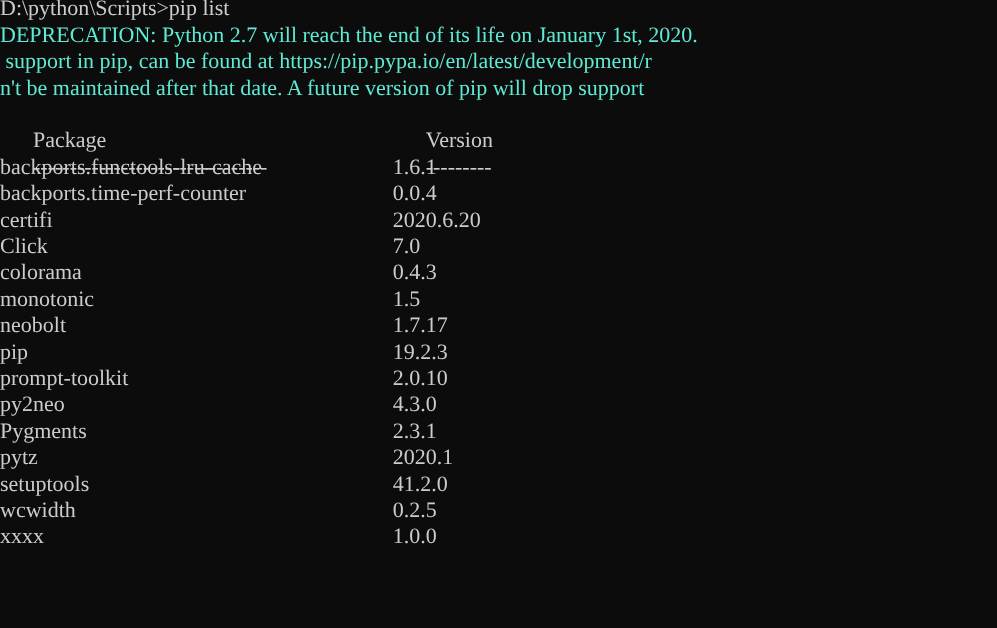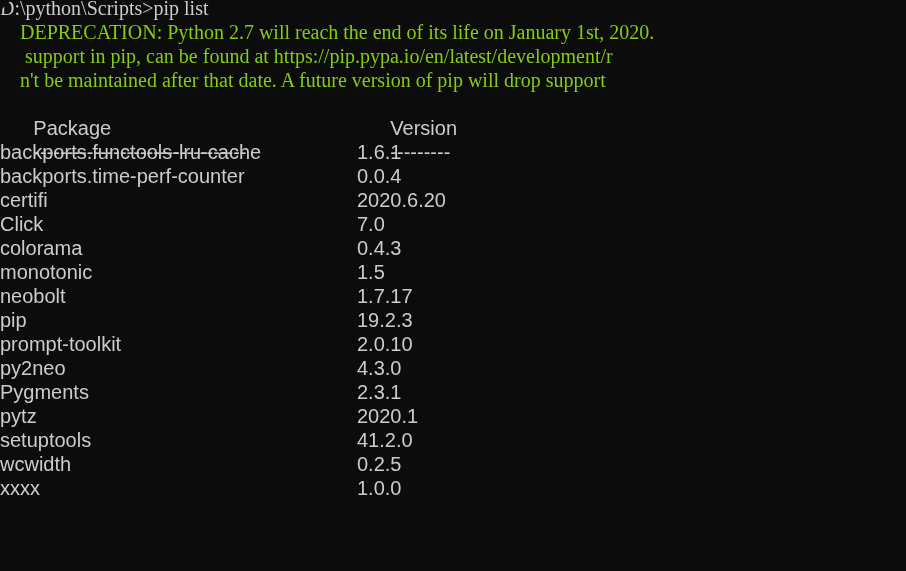--- a/index.html
+++ b/index.html
@@ -13,50 +13,49 @@
   }
   body {
     font-family: "Liberation Serif", "DejaVu Serif", serif;
   }
   #terminal {
     position: relative;
     width: 906px;
     height: 571px;
     background: #0c0c0c;
     overflow: hidden;
-    border-radius: 18px;
   }
   .screen {
     position: absolute;
     left: 0;
     
     top: -4px;
     width: 906px;
   }
   .line {
     height: 24px;
     line-height: 24px;
     white-space: pre;
     font-size: 20px;
     letter-spacing: 0px;
     font-family: "Liberation Serif", "DejaVu Serif", serif;
     color: #cccccc;
     overflow: hidden;
   }
   .line.cmd     { color: #cccccc; }
-  .line.warn    { color: #84cc16; padding-left: 20px; }
+  .line.warn    { color: #5eead4; }
 
   .row {
     height: 24px;
     line-height: 24px;
     font-size: 20px;
     white-space: pre;
     color: #cccccc;
     position: relative;
-    font-family: Liberation Sans, sans-serif;
+    font-family: Liberation Serif, serif;
   }
   .col-pkg {
     display: inline-block;
     width: 357px;
     overflow: hidden;
     white-space: pre;
     vertical-align: top;
   }
   .col-ver {
     display: inline-block;

